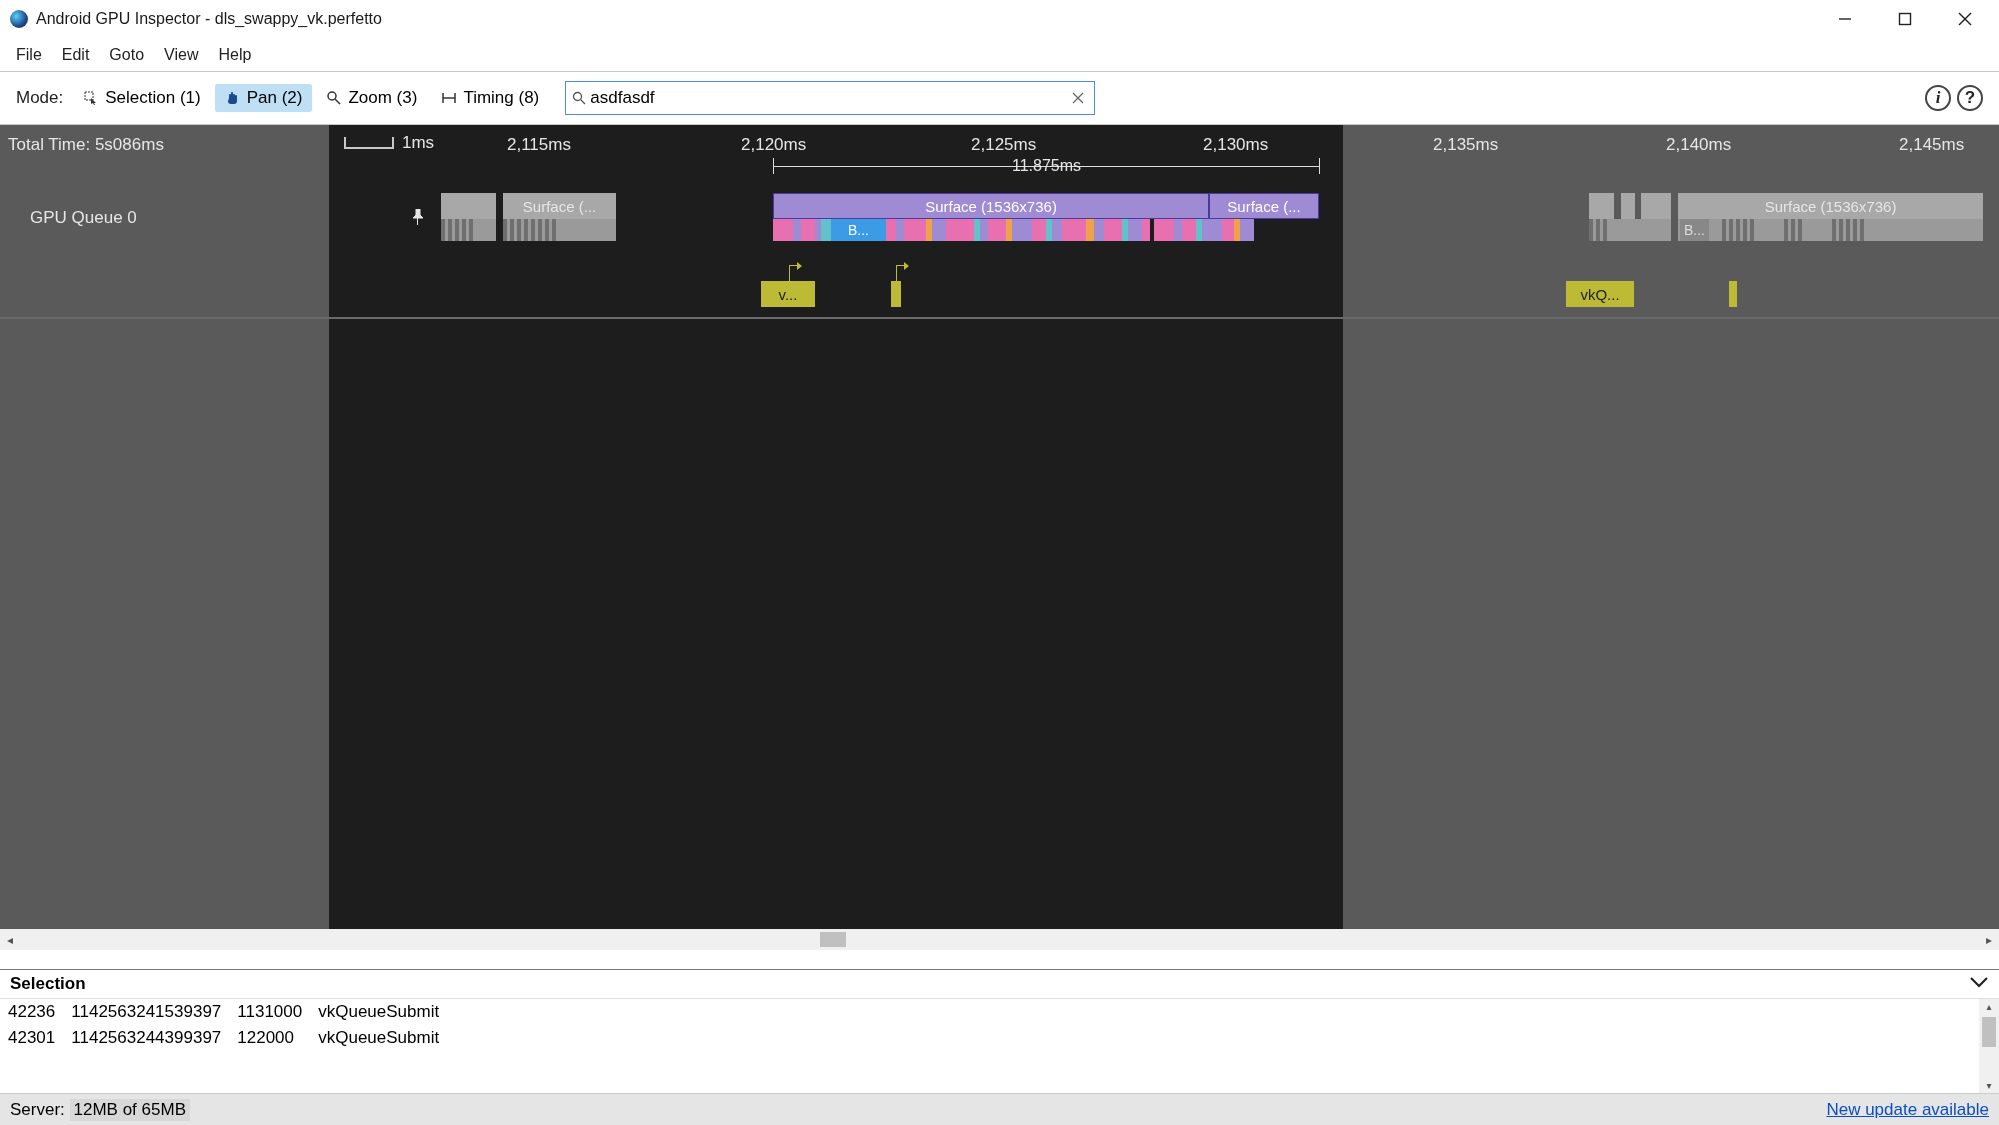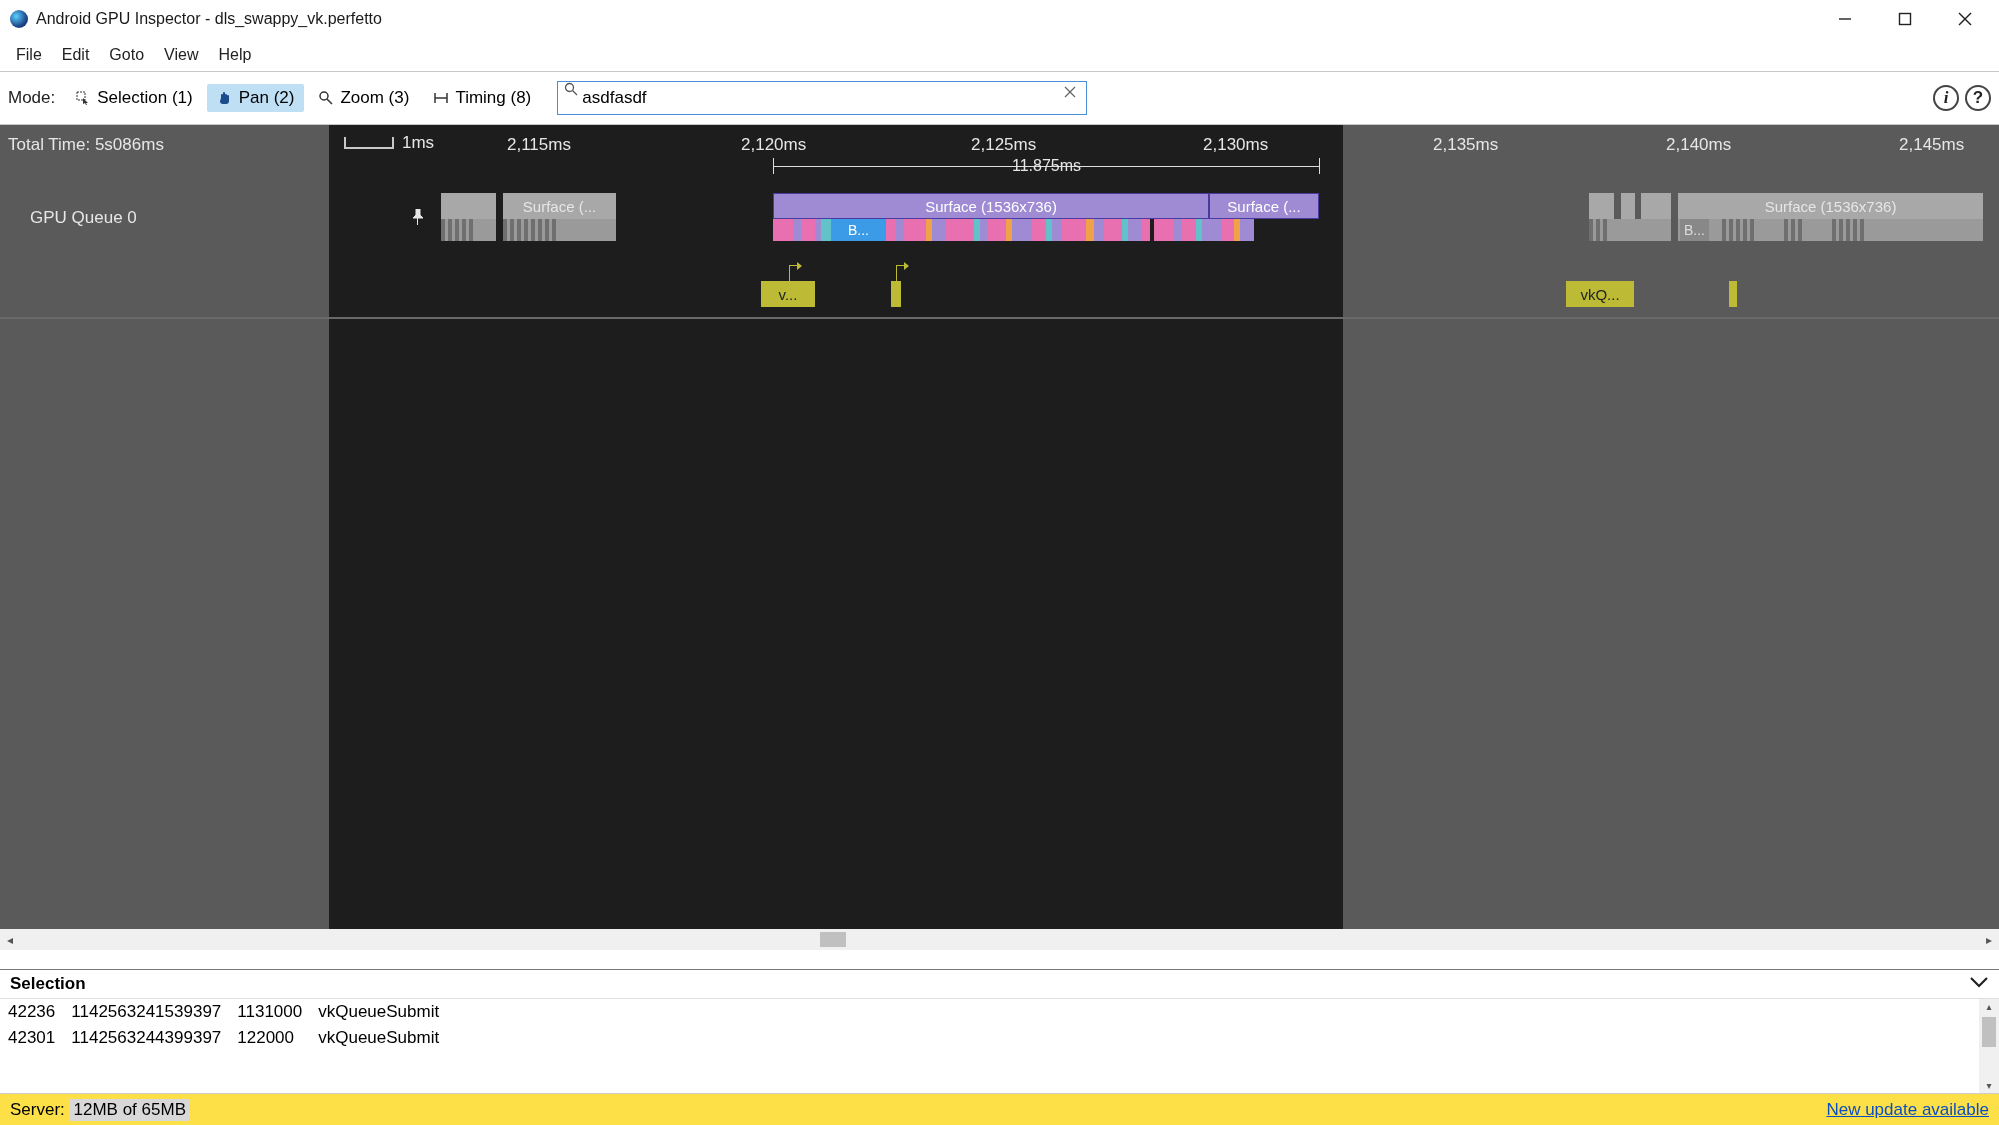--- a/index.html
+++ b/index.html
@@ -13,26 +13,26 @@
 .titlebar .winbtn { width: 60px; height: 38px; display: flex; align-items: center; justify-content: center; color: #1a1a1a; }
 .titlebar .winbtn svg { width: 14px; height: 14px; }
 
 
 .menubar { height: 33px; display: flex; align-items: center; padding: 0 6px; background: #fff; }
 .menubar .menuitem { padding: 6px 10px; font-size: 16px; color: #222; cursor: default; }
 
 .divider { height: 1px; background: #c8c8c8; width: 100%; }
 
 
-.toolbar { height: 52px; display: flex; align-items: center; padding: 0 8px; background: #fff; gap: 4px; }
+.toolbar { height: 52px; display: flex; align-items: center; padding: 0 16px; background: #fff; gap: 4px; }
 .toolbar .label { font-size: 17px; color: #222; margin-right: 6px; }
 .toolbar .modebtn { display: flex; align-items: center; gap: 6px; padding: 4px 10px; font-size: 17px; border-radius: 2px; }
 .toolbar .modebtn.active { background: #bfdff5; }
 .toolbar .modebtn .ico { width: 16px; height: 16px; display: inline-flex; align-items: center; justify-content: center; }
-.searchbox { margin-left: 12px; display: flex; border: 1px solid #4a90d9; height: 34px; width: 530px; padding: 0 6px; position: relative; background: #fff; }
+.searchbox { margin-left: 12px; display: flex; align-items: center; border: 1px solid #4a90d9; height: 34px; width: 530px; padding: 0 6px; position: relative; background: #fff; }
 .searchbox .ico { width: 14px; height: 14px; margin-right: 4px; color: #555; }
 .searchbox input { border: none; outline: none; flex: 1; font-size: 17px; font-family: inherit; }
 .searchbox .clearbtn { width: 20px; height: 20px; display: flex; align-items: center; justify-content: center; color: #666; }
 .toolbar .right { margin-left: auto; display: flex; gap: 6px; }
 .roundicon { width: 26px; height: 26px; border: 2px solid #444; border-radius: 50%; display: flex; align-items: center; justify-content: center; font-size: 17px; font-weight: 600; font-style: italic; font-family: Georgia, serif; color: #222; }
 
 
 .timeline { position: relative; height: 804px; background: #5a5a5a; }
 .timeline .viewport-dark { position: absolute; top: 0; height: 100%; background: #1d1d1d; left: 329px; right: 656px; }
 
@@ -85,21 +85,21 @@
 .selpanel .hdr .chev { margin-left: auto; }
 .selpanel .tablewrap { flex: 1; overflow: hidden; position: relative; border-top: 1px solid #e0e0e0; }
 .selpanel table { border-collapse: collapse; font-size: 17px; }
 .selpanel th { text-align: left; font-weight: 400; padding: 4px 8px; background: #efefef; border-bottom: 1px solid #ddd; }
 .selpanel td { padding: 3px 8px; }
 .selpanel .vscroll { position: absolute; right: 0; top: 0; bottom: 0; width: 20px; background: #f0f0f0; }
 .selpanel .vscroll .thumb { position: absolute; left: 3px; right: 3px; top: 18px; height: 30px; background: #c0c0c0; }
 .selpanel .vscroll .arrow { position: absolute; left: 0; right: 0; text-align: center; color: #555; font-size: 10px; }
 
 
-.statusbar { position: absolute; left: 0; right: 0; bottom: 0; height: 32px; background: #fde047; display: flex; align-items: center; padding: 0 10px; font-size: 17px; border-top: 1px solid #ccc; }
+.statusbar { position: absolute; left: 0; right: 0; bottom: 0; height: 32px; background: #e5e5e5; display: flex; align-items: center; padding: 0 10px; font-size: 17px; border-top: 1px solid #ccc; }
 .statusbar .memhl { background: #d8d8d8; padding: 1px 4px; }
 .statusbar .link { margin-left: auto; color: #0a4ec2; text-decoration: underline; }
 </style>
 </head>
 <body>
 
 <div class="titlebar">
   <div class="app-icon"></div>
   <div class="title">Android GPU Inspector - dls_swappy_vk.perfetto</div>
   <div class="spacer"></div>

